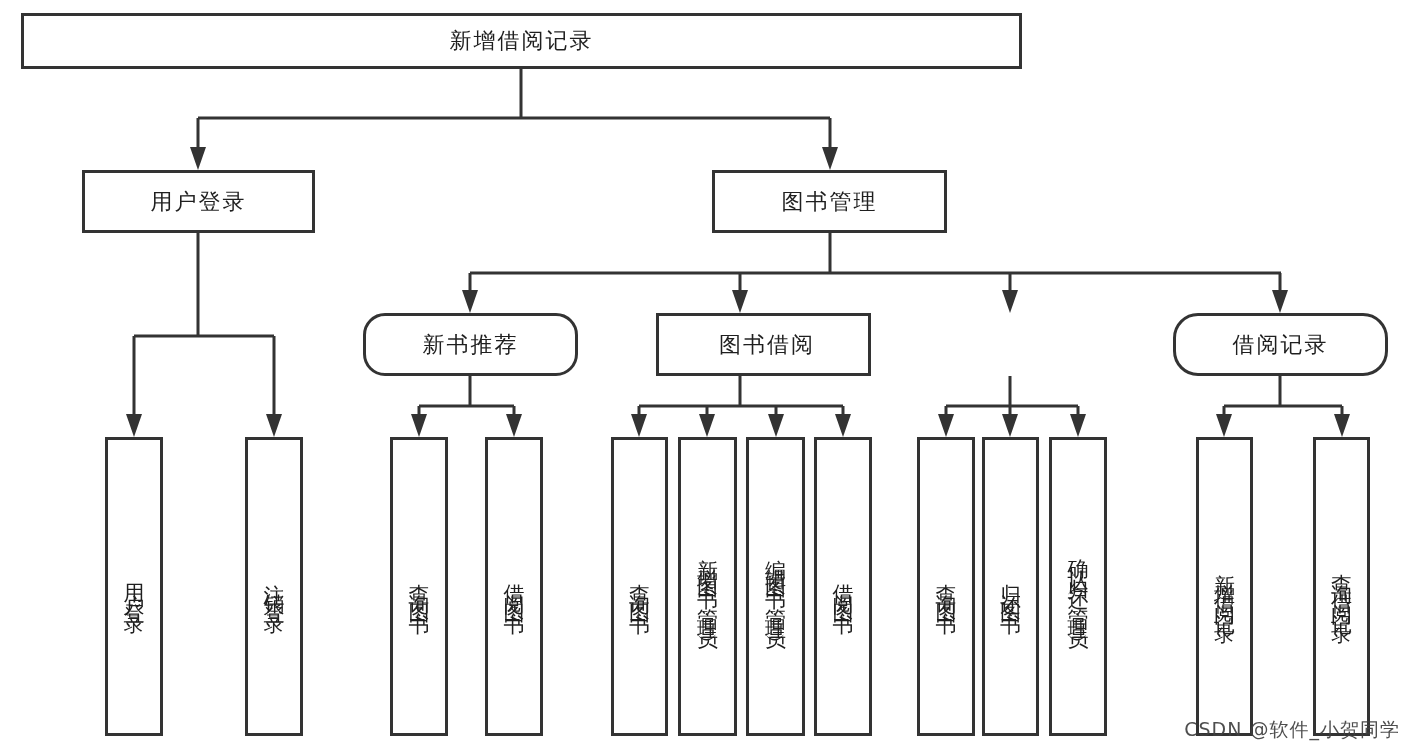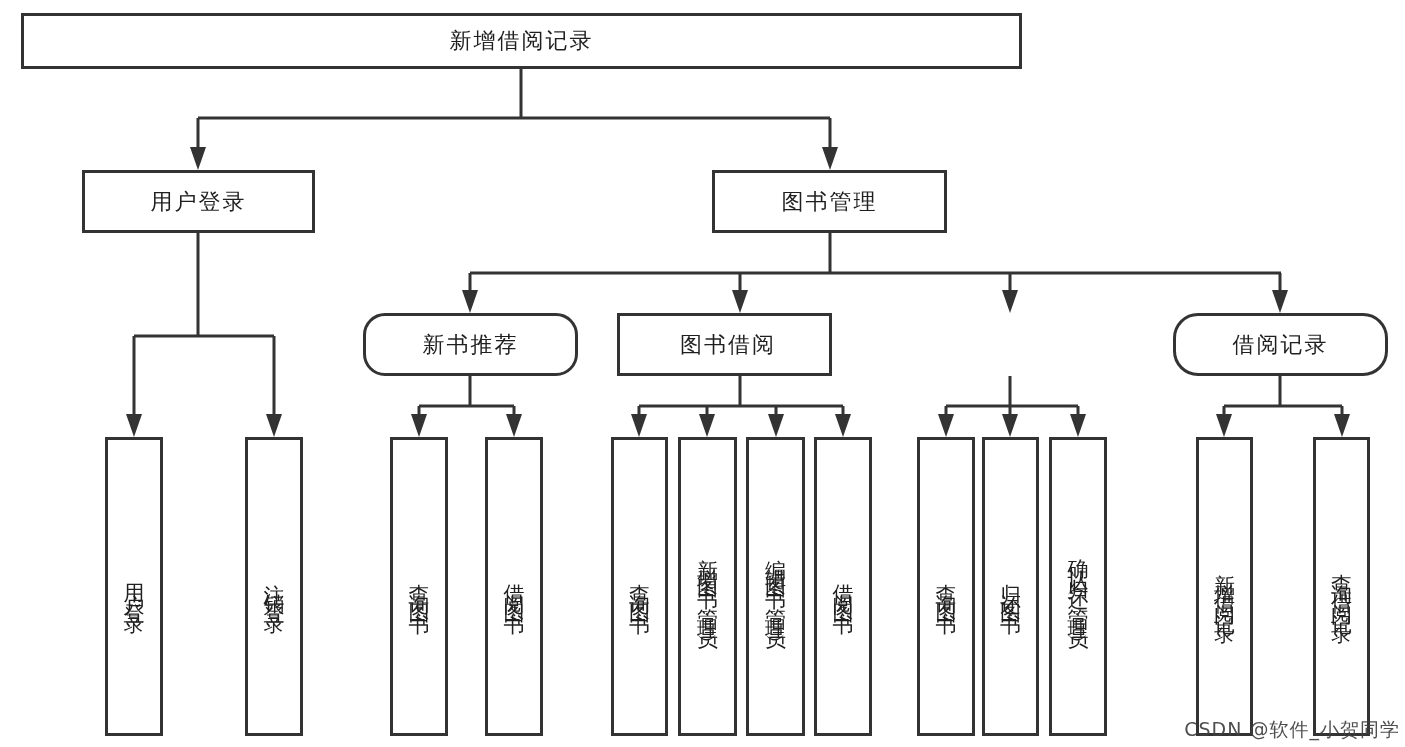--- a/index.html
+++ b/index.html
@@ -103,21 +103,21 @@
   <div class="box lvl2 hbox" style="left:82px; width:233px;">
     <span>用户登录</span>
   </div>
   <div class="box lvl2 hbox" style="left:712px; width:235px;">
     <span>图书管理</span>
   </div>
 
   <div class="box lvl3 hbox" style="left:363px;border-radius:22px;">
     <span>新书推荐</span>
   </div>
-  <div class="box lvl3 hbox" style="left:617px;padding-left:7px;">
+  <div class="box lvl3 hbox" style="left:656px;padding-left:7px;">
     <span>图书借阅</span>
   </div>
   <div class="box lvl3 hbox" style="left:1173px;border-radius:25px;">
     <span>借阅记录</span>
   </div>
 
   <div class="box leaf" style="left:105px; width:58px;">
     <span class="vtext">用户登录</span>
   </div>
   <div class="box leaf" style="left:245px; width:58px;">

